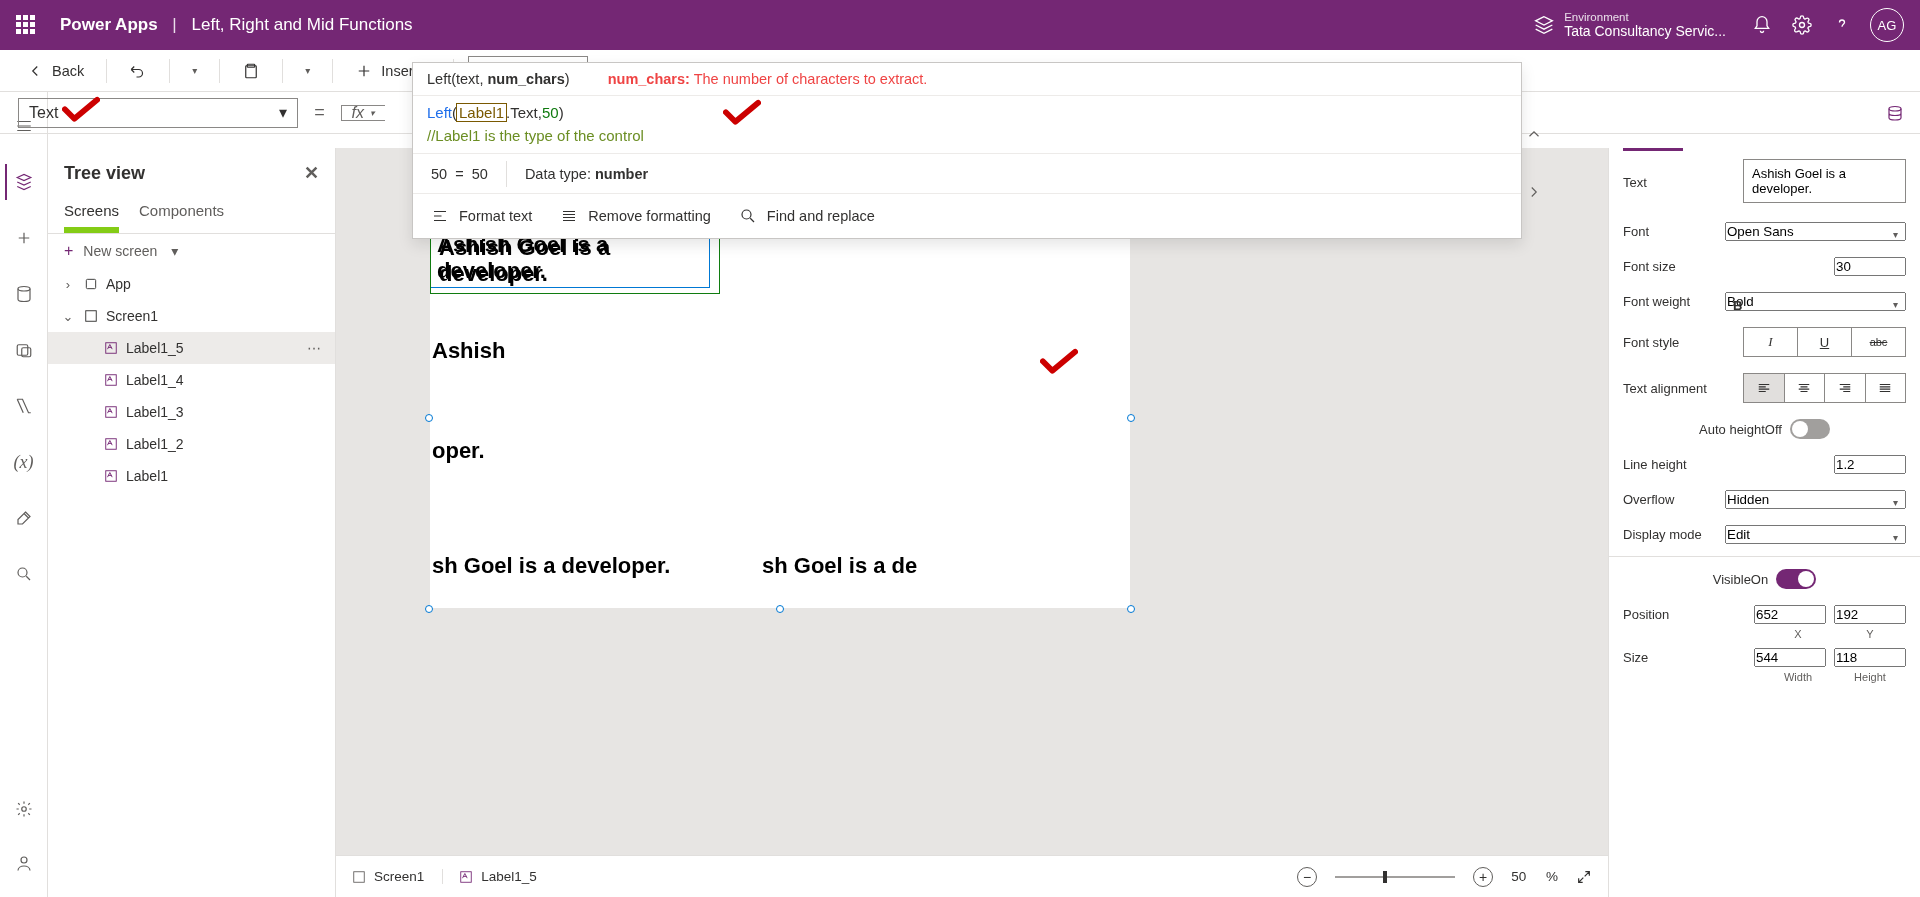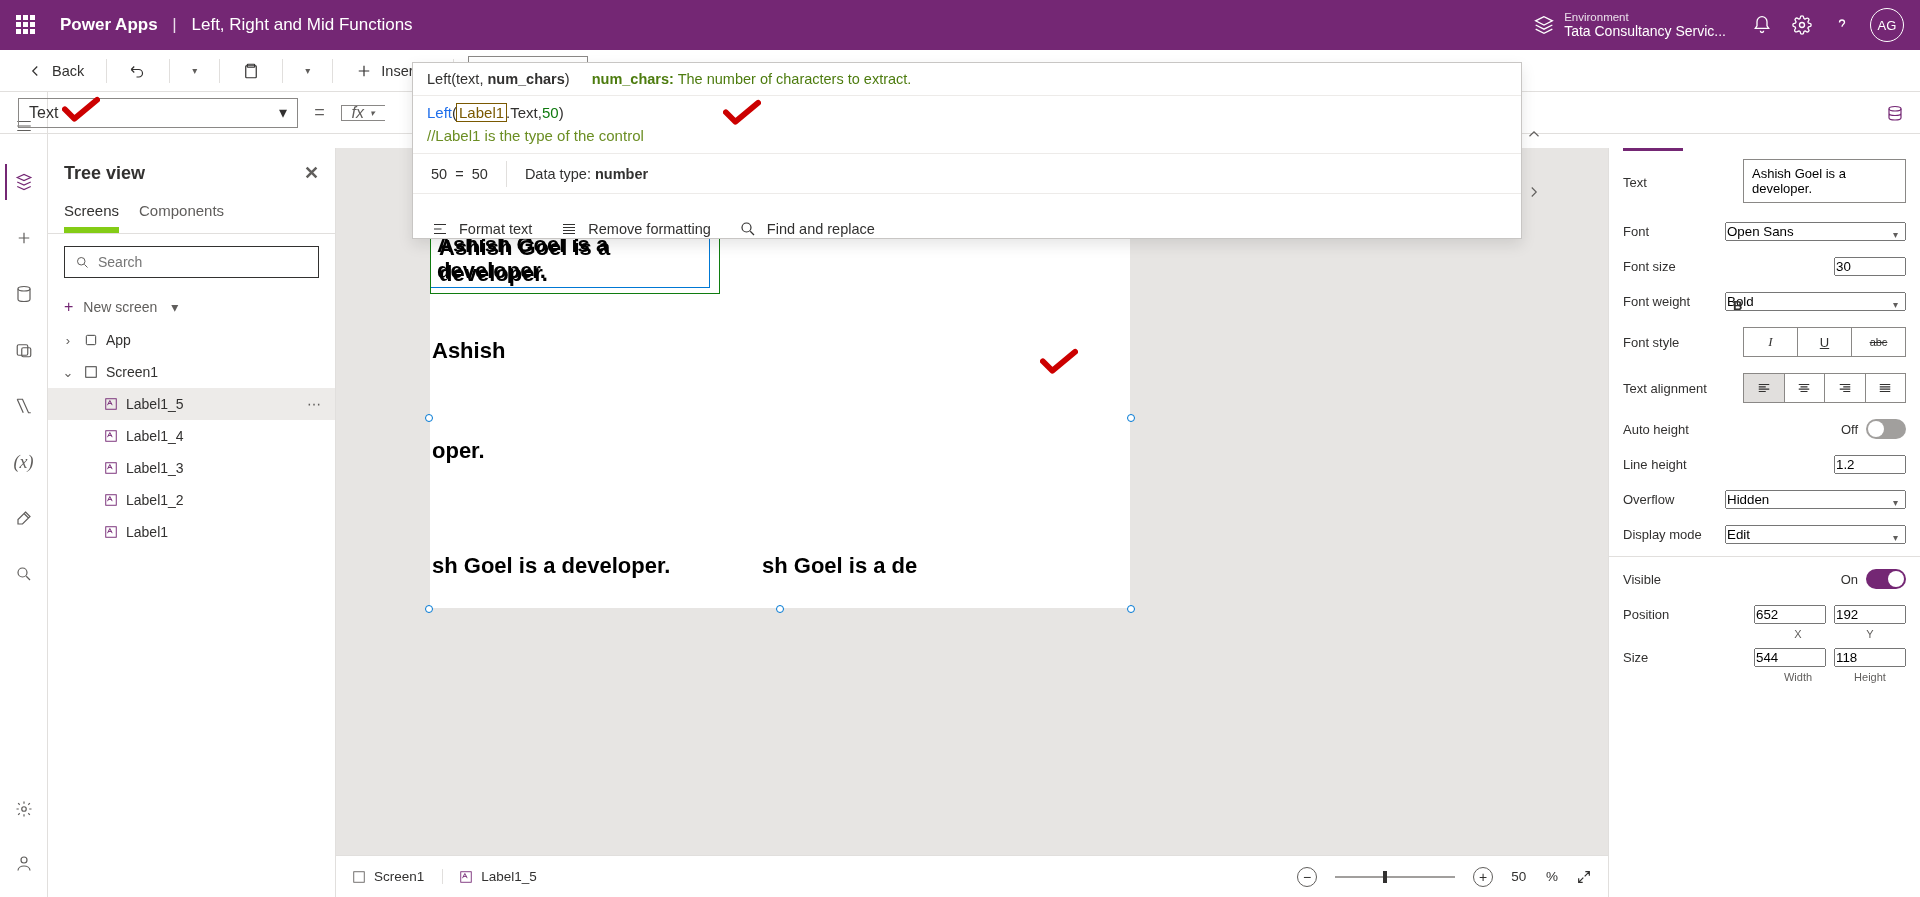--- a/index.html
+++ b/index.html
@@ -33,31 +33,31 @@
 .proprow .propselect{width:280px;height:30px;border:1px solid #8a8886;display:flex;align-items:center;justify-content:space-between;padding:0 10px;cursor:pointer}
 .proprow .eq{margin:0 16px;font-size:18px;font-style:italic;color:#605e5c}
 .proprow .fx{border:1px solid #8a8886;border-right:none;height:16px;padding:0 10px;display:flex;align-items:center;gap:6px;color:#605e5c;font-style:italic;cursor:pointer}
 .proprow .fx .chev{font-size:9px}
 
 
 .formula-pop{position:absolute;left:412px;top:62px;width:1110px;border:1px solid #c8c6c4;background:#fff;box-shadow:0 6px 14px rgba(0,0,0,.1);z-index:5}
 .formula-pop .sig{padding:8px 14px;font-size:14.5px;border-bottom:1px solid #edebe9;color:#323130}
 .formula-pop .sig .fn{color:#323130}
 .formula-pop .sig b{font-weight:700}
-.formula-pop .sig .desc{margin-left:18px;color:#4d7c0f}
+.formula-pop .sig .desc{margin-left:34px;color:#ef4444}
 .formula-pop .code{padding:6px 14px;font-family:Consolas,Menlo,monospace;font-size:15px;line-height:1.5;border-bottom:1px solid #edebe9;white-space:pre}
 .formula-pop .code .kw{color:#1f6feb}
 .formula-pop .code .ref{color:#7a5901;text-decoration: none}
 .formula-pop .code .num{color:#0f7a0f}
 .formula-pop .code .cmt{color:#6b8e23}
 .formula-pop .code .refbox{outline:1px solid #7a5901;padding:0 2px}
 .formula-pop .res{display:flex;align-items:center;height:40px;border-bottom:1px solid #edebe9;font-size:14.5px}
 .formula-pop .res .cell{padding:0 18px}
 .formula-pop .res .sep{width:1px;height:26px;background:#e1dfdd}
-.formula-pop .actions{display:flex;align-items:flex-end;height:44px;font-size:14.5px;gap:28px;padding:0 18px}
+.formula-pop .actions{display:flex;align-items:center;height:44px;font-size:14.5px;gap:28px;padding:0 18px}
 .formula-pop .actions .a{display:flex;align-items:center;gap:10px;cursor:pointer;color:#323130}
 .formula-pop .expand{position:absolute;right:-24px;top:60px;width:22px;height:22px;display:flex;align-items:center;justify-content:center;color:#605e5c}
 .formula-pop .nav{position:absolute;right:-24px;top:118px;width:22px;height:22px;display:flex;align-items:center;justify-content:center;color:#605e5c}
 
 
 .leftrail{position:absolute;left:0;top:92px;bottom:0;width:48px;border-right:1px solid #e1dfdd;background:#fff;display:flex;flex-direction:column;align-items:center;padding-top:16px;gap:20px}
 .leftrail .ritem{width:36px;height:36px;display:flex;align-items:center;justify-content:center;color:#605e5c;cursor:pointer;font-size:18px}
 .leftrail .ritem.active{color:#742774;border-left:2px solid #742774;margin-left:-2px}
 .leftrail .bottom{margin-top:auto;margin-bottom:16px;display:flex;flex-direction:column;align-items:center;gap:18px}
 
@@ -101,21 +101,21 @@
 .propspanel textarea{height:44px;padding:6px 8px;resize:none}
 .propspanel .mini{width:72px}
 .propspanel .btngroup{display:flex}
 .propspanel .btngroup .b{flex:1;height:30px;border:1px solid #8a8886;display:flex;align-items:center;justify-content:center;cursor:pointer;margin-left:-1px;font-size:13px}
 .propspanel .btngroup .b:first-child{margin-left:0}
 .propspanel .btngroup .b.active{background:#e1dfdd}
 .propspanel .toggle{width:40px;height:20px;border-radius:10px;background:#742774;position:relative;cursor:pointer;display:inline-block}
 .propspanel .toggle .knob{position:absolute;right:2px;top:2px;width:16px;height:16px;border-radius:50%;background:#fff}
 .propspanel .toggle.off{background:#a19f9d}
 .propspanel .toggle.off .knob{left:2px;right:auto}
-.propspanel .togglerow{display:flex;align-items:center;justify-content:space-between;padding:8px 14px;font-size:13px}
+.propspanel .togglerow{display:flex;align-items:center;justify-content:center;padding:8px 14px;font-size:13px}
 .propspanel .twoin{display:flex;gap:8px}
 .propspanel .caprow{display:flex;justify-content:space-between;padding:0 14px;font-size:11px;color:#605e5c;margin-top:-4px}
 .propspanel .caprow .c{width:72px;text-align:center}
 .propspanel .hr{height:1px;background:#e1dfdd;margin:4px 0}
 .propspanel .tabline{height:3px;width:60px;background:#742774;margin:0 14px}
 
 
 .statusbar{position:absolute;left:336px;right:312px;bottom:0;height:42px;border-top:1px solid #e1dfdd;background:#fff;display:flex;align-items:center;padding:0 16px;font-size:13.5px;gap:18px}
 .statusbar .part{display:flex;align-items:center;gap:8px;color:#323130}
 .statusbar .spacer{flex:1}
@@ -360,29 +360,20 @@
 </div>
 
 <div class="treepanel">
   <div class="hdr">
     <span>Tree view</span>
     <span style="cursor:pointer;color:#605e5c">✕</span>
   </div>
   <div class="tabs">
     <div class="tab active">Screens</div>
     <div class="tab">Components</div>
-  </div>
-  <div class="search">
-    <div class="box">
-      <svg class="icon" viewBox="0 0 24 24" style="width:15px;height:15px">
-          <circle cx="10" cy="10" r="6"></circle>
-          <path d="M20 20l-5-5"></path>
-        </svg>
-      <input placeholder="Search" style="">
-    </div>
   </div>
   <div class="newscreen">
     <span style="color:#742774;font-size:16px">+</span>
     <span>New screen</span>
     <span class="chev" style="margin-left:4px">▾</span>
   </div>
   <div class="list">
     <div class="node">
       <span class="ico">›</span>
       <svg class="icon" viewBox="0 0 24 24" style="width:14px;height:14px">

